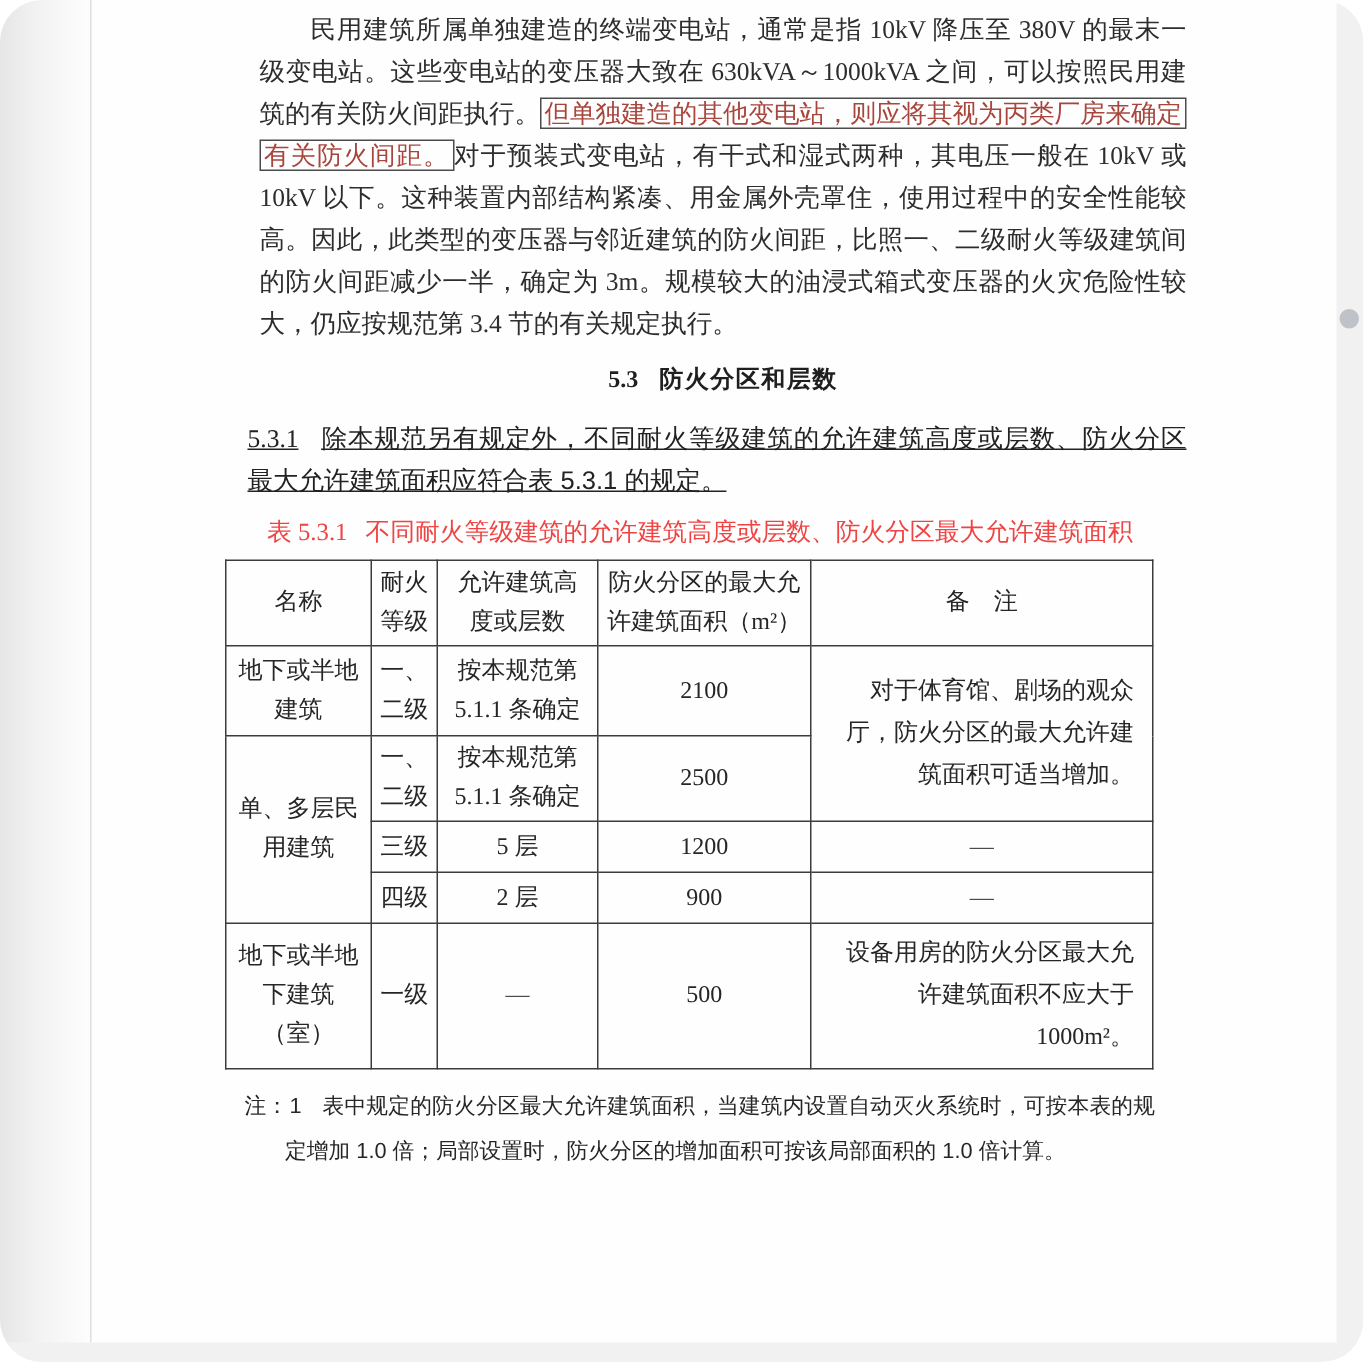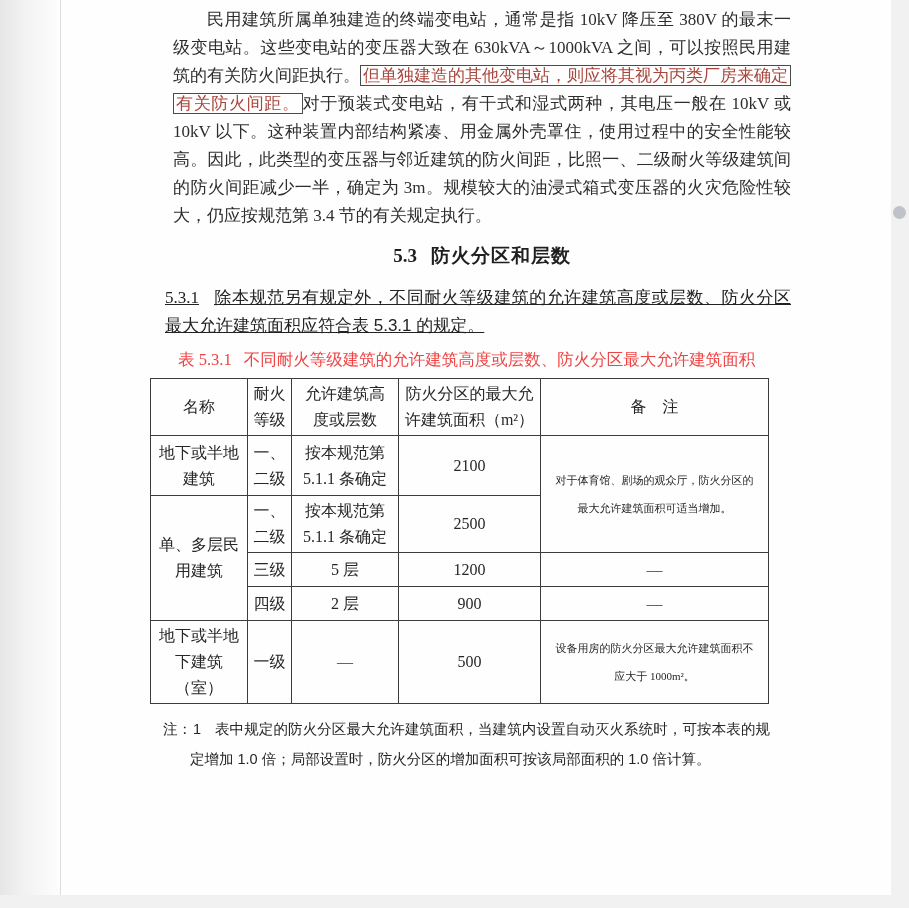--- a/index.html
+++ b/index.html
@@ -1,18 +1,18 @@
 <!DOCTYPE html>
 <html lang="zh"><head>
 <meta charset="utf-8">
 <style>
   html,body { margin:0; padding:0; }
   body { width:909px; height:908px; background:#ffffff; overflow:hidden;
          font-family:"Liberation Serif","DejaVu Serif",serif; color:#2d2d2d; }
-  .screen { position:relative; width:909px; height:908px; overflow:hidden; background:#ffffff; }
+  .screen { position:relative; width:909px; height:908px; overflow:hidden; background:#ffffff;border-radius:28px; }
 
   
   .left-shade { position:absolute; left:0; top:0; width:60px; height:908px;
                 background:linear-gradient(90deg,#e6e6e6 0%,#f3f3f3 45%,#fdfdfd 100%); }
   .scroll-track { position:absolute; right:0; top:0; width:18px; height:908px; background:#f1f1f2; }
   .scroll-thumb { position:absolute; right:3px; top:206px; width:13px; height:13px;
                   border-radius:50%; background:#bfc2c8; }
   .bottom-strip { position:absolute; left:0; bottom:0; width:909px; height:13px; background:#f1f1f2; }
 
   
@@ -20,37 +20,37 @@
           background:#fefefe; border-left:1px solid #dedede; box-sizing:border-box; }
   .text-col { margin:0 100px 0 112px; }
 
   p.body { margin:0; font-size:17px; line-height:28px; text-align:justify; text-indent:2em; }
   .p1 { padding-top:6px; }
 
   .red-boxed { color:#a8453c; border:1px solid #4b4b4b; padding:0 2px;
                box-decoration-break:clone; -webkit-box-decoration-break:clone; }
 
   .section-heading { margin:13px 0 0 0; text-align:center; font-family:"Liberation Sans","DejaVu Sans",sans-serif;
-                     font-size:19px; font-weight:bold; letter-spacing:1px; color:#1f1f1f; }
+                     font-size:16px; font-weight:bold; letter-spacing:1px; color:#1f1f1f; }
   .heading-num { font-family:"Liberation Serif","DejaVu Serif",serif; margin-right:14px; letter-spacing:0; }
 
   .clause { margin:15px 0 0 -8px; font-family:"Liberation Sans","DejaVu Sans",sans-serif;
             font-size:17px; line-height:28px; text-align:justify; color:#222;text-decoration:underline; }
   .clause-num { font-family:"Liberation Serif","DejaVu Serif",serif; margin-right:15px; }
 
   .table-caption { margin:9px 0 0 5px; font-family:"Liberation Sans","DejaVu Sans",sans-serif;
                    font-size:16.5px; color:#ef4444; }
   .table-caption .cap-num { font-family:"Liberation Serif","DejaVu Serif",serif; margin-right:12px; }
 
   table.fire { margin:7px 4px 0 -23px; width:618px; border-collapse:collapse; table-layout:fixed;
                font-size:16px; color:#262626; }
   table.fire th, table.fire td { border:1px solid #3c3c3c; text-align:center; vertical-align:middle;
                padding:2px 4px; font-weight:normal; line-height:26px; }
   table.fire .pre { white-space:pre-line; }
-  table.fire .remark { text-align:center; padding:6px 12px; font-size:11px; line-height:28px; }
+  table.fire .remark { text-align:right; padding:6px 12px; font-size:16px; line-height:28px; }
   tr.h-row   { height:56px; }
   tr.r1      { height:60px; }
   tr.r2      { height:57px; }
   tr.r3,tr.r4{ height:34px; }
   tr.r5      { height:56px; }
   .dash { color:#4a4a4a; }
 
   .notes { margin:10px 0 0 -10px; font-family:"Liberation Sans","DejaVu Sans",sans-serif;
            font-size:14.5px; line-height:30px; color:#262626; }
   .note-row { display:flex; align-items:flex-start; }

